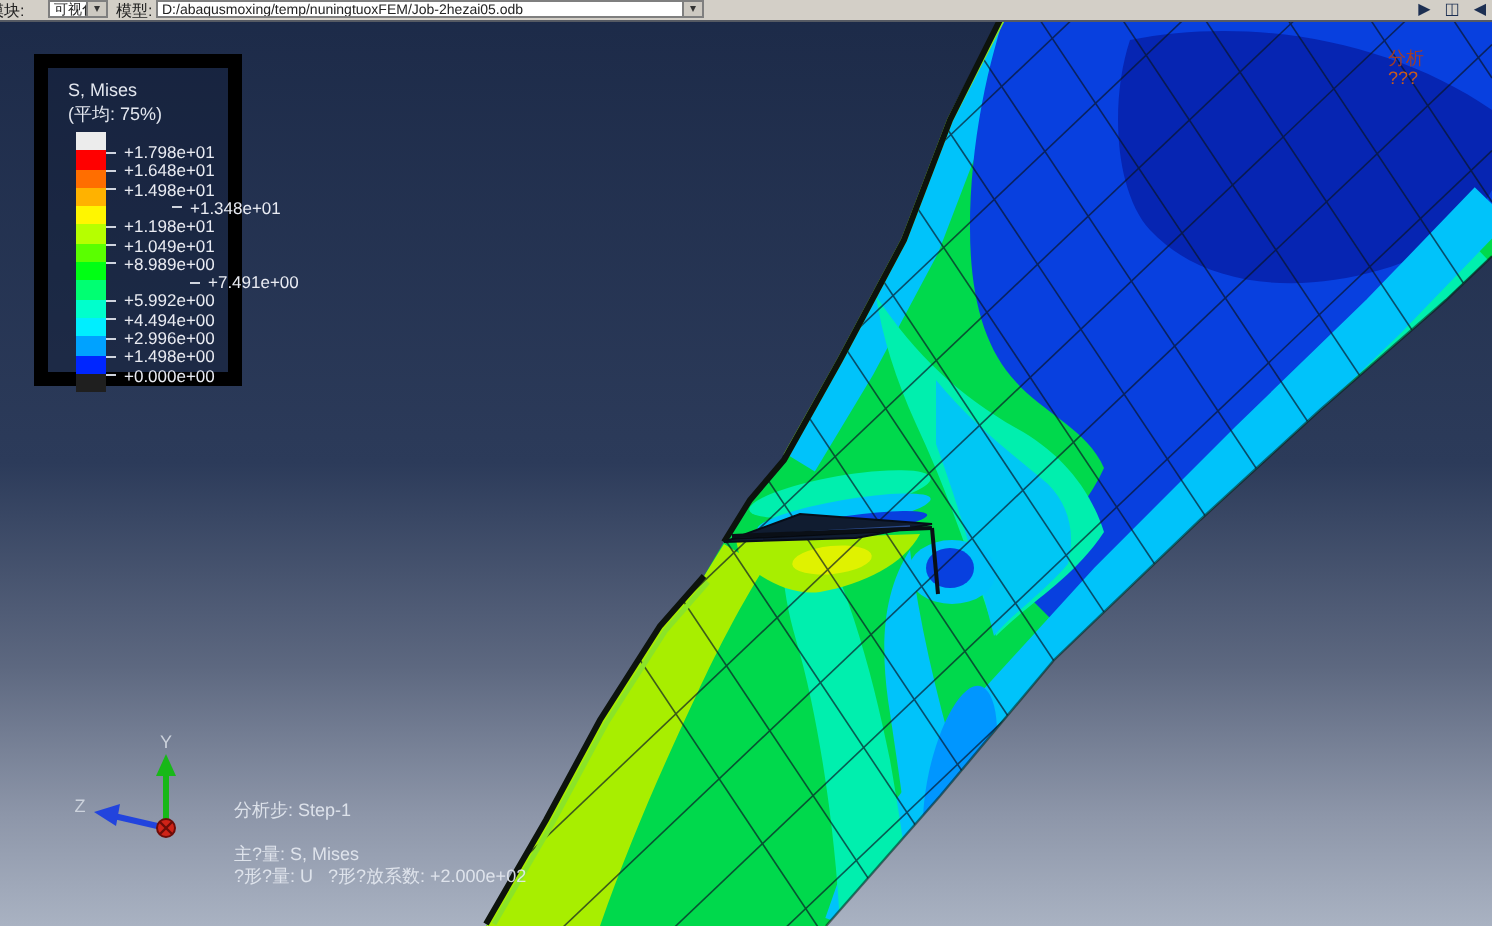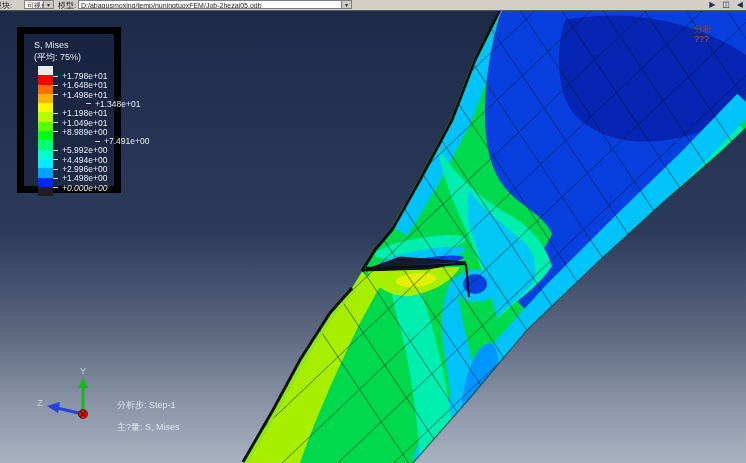--- a/index.html
+++ b/index.html
@@ -235,32 +235,33 @@
           <span class="tval">+4.494e+00</span>
         </div>
         <div class="tickrow" style="top: 88.5px;">
           <span class="dash"></span>
           <span class="tval">+2.996e+00</span>
         </div>
         <div class="tickrow" style="top: 97.8px;">
           <span class="dash"></span>
           <span class="tval">+1.498e+00</span>
         </div>
-        <div class="tickrow" style="top: 107.1px; font-style: italic;">
+        <div class="tickrow" style="top: 107.1px;">
           <span class="dash"></span>
           <span class="tval">+0.000e+00</span>
         </div>
       </div>
   </div>
 
   <div class="cap cap-corner1" style="left:694px;top:23px">分析</div>
   <div class="cap cap-corner2" style="left:694px;top:34px">???</div>
 
   <div class="cap" style="left:117px;top:399px">分析步: Step-1</div>
   <div class="cap" style="left:117px;top:421px">主?量: S, Mises</div>
+  <div class="cap" style="left:117px;top:432px">?形?量: U   ?形?放系数: +2.000e+02</div>
 
   <svg id="triad" width="80" height="62">
     <text class="triad-label" x="53" y="10" text-anchor="middle">Y</text>
     <text class="triad-label" x="10" y="42" text-anchor="middle">Z</text>
     <line x1="53" y1="50" x2="53" y2="22" stroke="#18b818" stroke-width="3"></line>
     <polygon points="53,13 48,24 58,24" fill="#18b818"></polygon>
     <line x1="53" y1="50" x2="27" y2="44" stroke="#2244dd" stroke-width="3"></line>
     <polygon points="17,42 30,38 28,49" fill="#2244dd"></polygon>
     <circle cx="53" cy="50" r="4.5" fill="#cf2318" stroke="#6e0c08" stroke-width="1"></circle>
     <line x1="50" y1="47" x2="56" y2="53" stroke="#6e0c08" stroke-width="1.2"></line>

